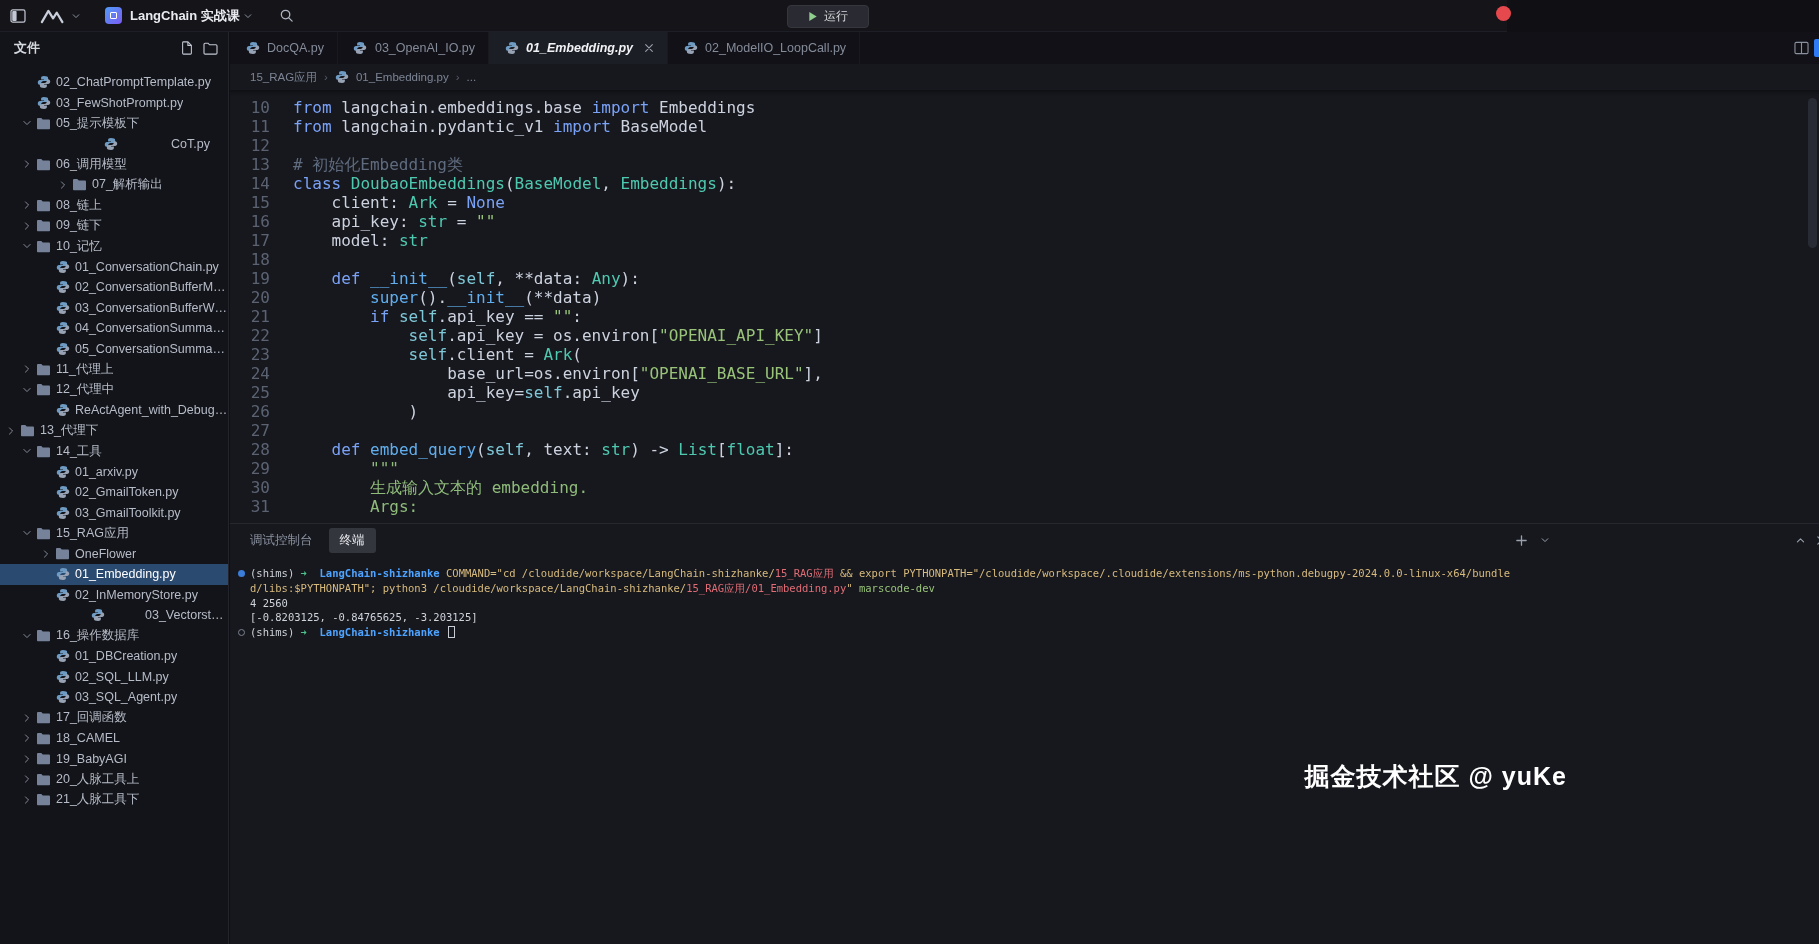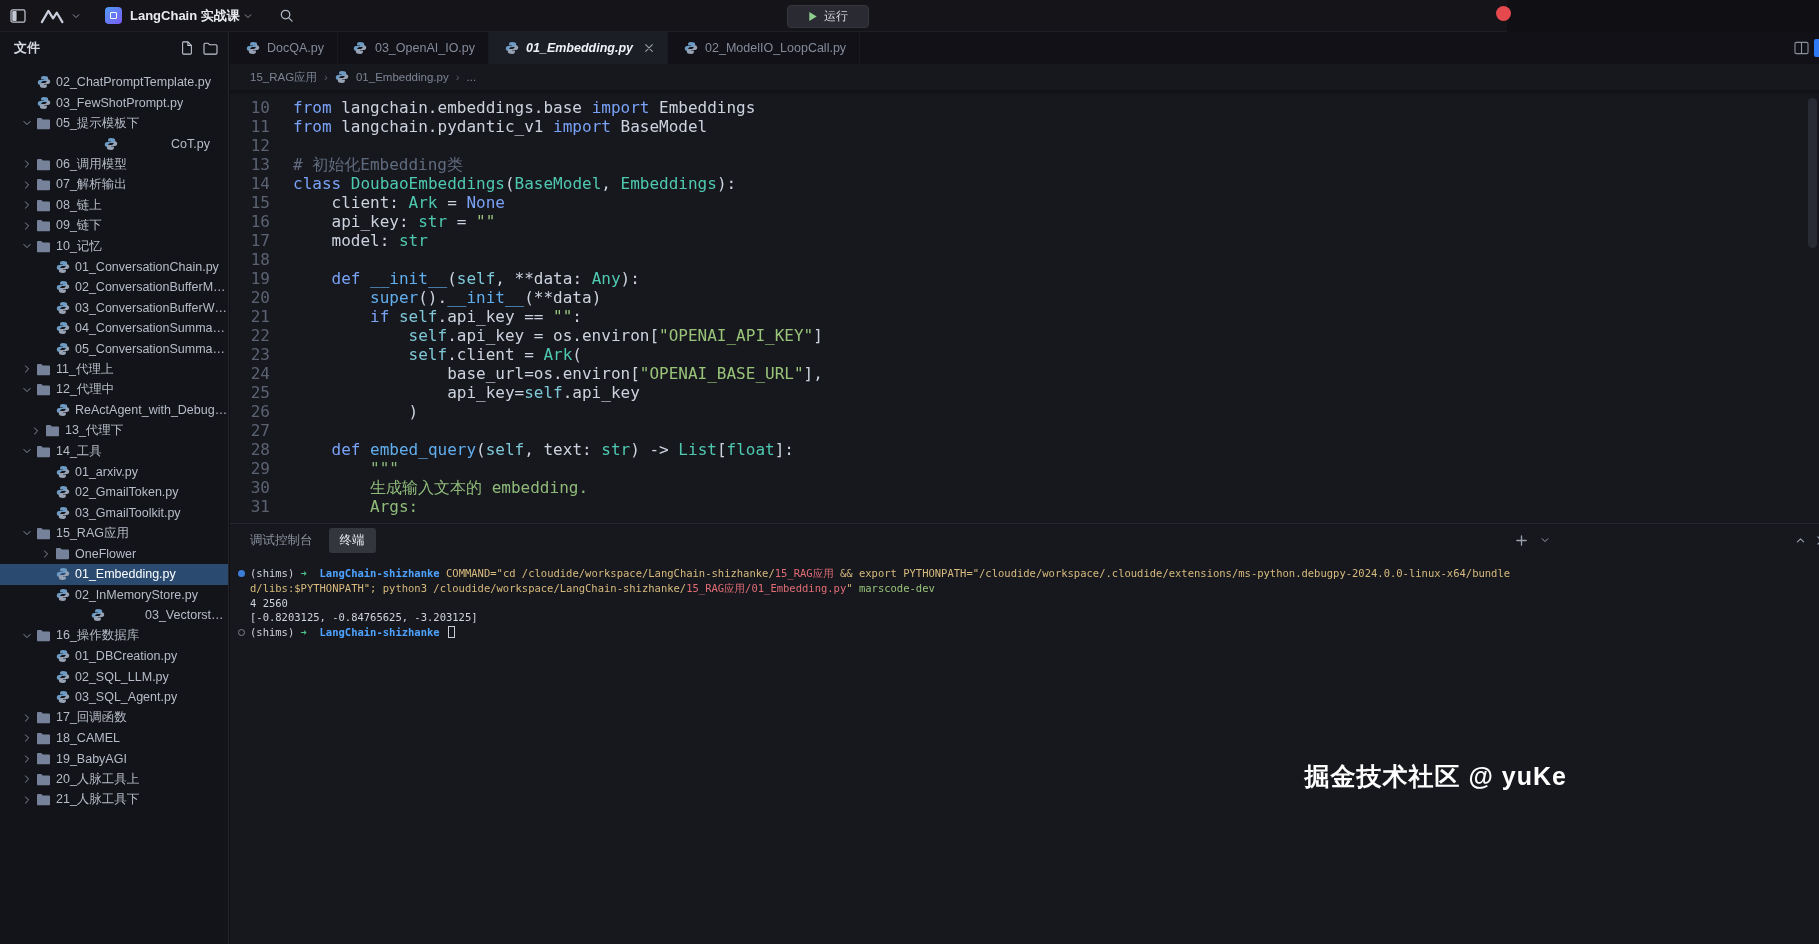--- a/index.html
+++ b/index.html
@@ -201,21 +201,21 @@
             <path d="M5.5 3l5 5-5 5" fill="none" stroke="currentColor" stroke-width="1.6" stroke-linecap="round" stroke-linejoin="round"></path>
           </svg>
         </span>
         <span class="ticon">
           <svg width="15" height="13" viewBox="0 0 16 14">
             <path d="M1 2.2C1 1.5 1.5 1 2.2 1h3.4l1.6 1.8h6.6c.7 0 1.2.5 1.2 1.2v8c0 .7-.5 1.2-1.2 1.2H2.2C1.5 13.2 1 12.7 1 12z" fill="#76819a"></path>
           </svg>
         </span>
         <span class="tlabel">06_调用模型</span>
       </div>
-      <div class="trow" style="padding-left: 20px;">
+      <div class="trow" style="padding-left: 20px; margin-left: 36px;">
         <span class="tchev ">
           <svg width="10" height="10" viewBox="0 0 16 16">
             <path d="M5.5 3l5 5-5 5" fill="none" stroke="currentColor" stroke-width="1.6" stroke-linecap="round" stroke-linejoin="round"></path>
           </svg>
         </span>
         <span class="ticon">
           <svg width="15" height="13" viewBox="0 0 16 14">
             <path d="M1 2.2C1 1.5 1.5 1 2.2 1h3.4l1.6 1.8h6.6c.7 0 1.2.5 1.2 1.2v8c0 .7-.5 1.2-1.2 1.2H2.2C1.5 13.2 1 12.7 1 12z" fill="#76819a"></path>
           </svg>
         </span>
@@ -339,21 +339,21 @@
       <div class="trow" style="padding-left: 39px;">
         <span class="tchev"></span>
         <span class="ticon">
           <svg width="14" height="14" viewBox="0 0 16 16">
             <path fill="#6e9bc4" d="M7.9 1.2c-2.1 0-3.2.8-3.2 2.2v1.8h3.3v.6H3.3C1.9 5.8.9 7 .9 8.5s1 2.7 2.4 2.7h1.5V9.4c0-1.4 1.2-2.5 2.6-2.5h3.2c1.2 0 2.1-.9 2.1-2.1V3.4c0-1.4-1.7-2.2-4.8-2.2z"></path>
             <path fill="#97a3b4" d="M8.1 14.8c2.1 0 3.2-.8 3.2-2.2v-1.8H8v-.6h4.7c1.4 0 2.4-1.2 2.4-2.7s-1-2.7-2.4-2.7h-1.5v1.8c0 1.4-1.2 2.5-2.6 2.5H5.4c-1.2 0-2.1.9-2.1 2.1v1.4c0 1.4 1.7 2.2 4.8 2.2z"></path>
           </svg>
         </span>
         <span class="tlabel">ReActAgent_with_Debug.py</span>
       </div>
-      <div class="trow" style="padding-left: 29px; text-align: right;">
+      <div class="trow" style="padding-left: 4px; text-align: right;">
         <span class="tchev ">
           <svg width="10" height="10" viewBox="0 0 16 16">
             <path d="M5.5 3l5 5-5 5" fill="none" stroke="currentColor" stroke-width="1.6" stroke-linecap="round" stroke-linejoin="round"></path>
           </svg>
         </span>
         <span class="ticon">
           <svg width="15" height="13" viewBox="0 0 16 14">
             <path d="M1 2.2C1 1.5 1.5 1 2.2 1h3.4l1.6 1.8h6.6c.7 0 1.2.5 1.2 1.2v8c0 .7-.5 1.2-1.2 1.2H2.2C1.5 13.2 1 12.7 1 12z" fill="#76819a"></path>
           </svg>
         </span>

